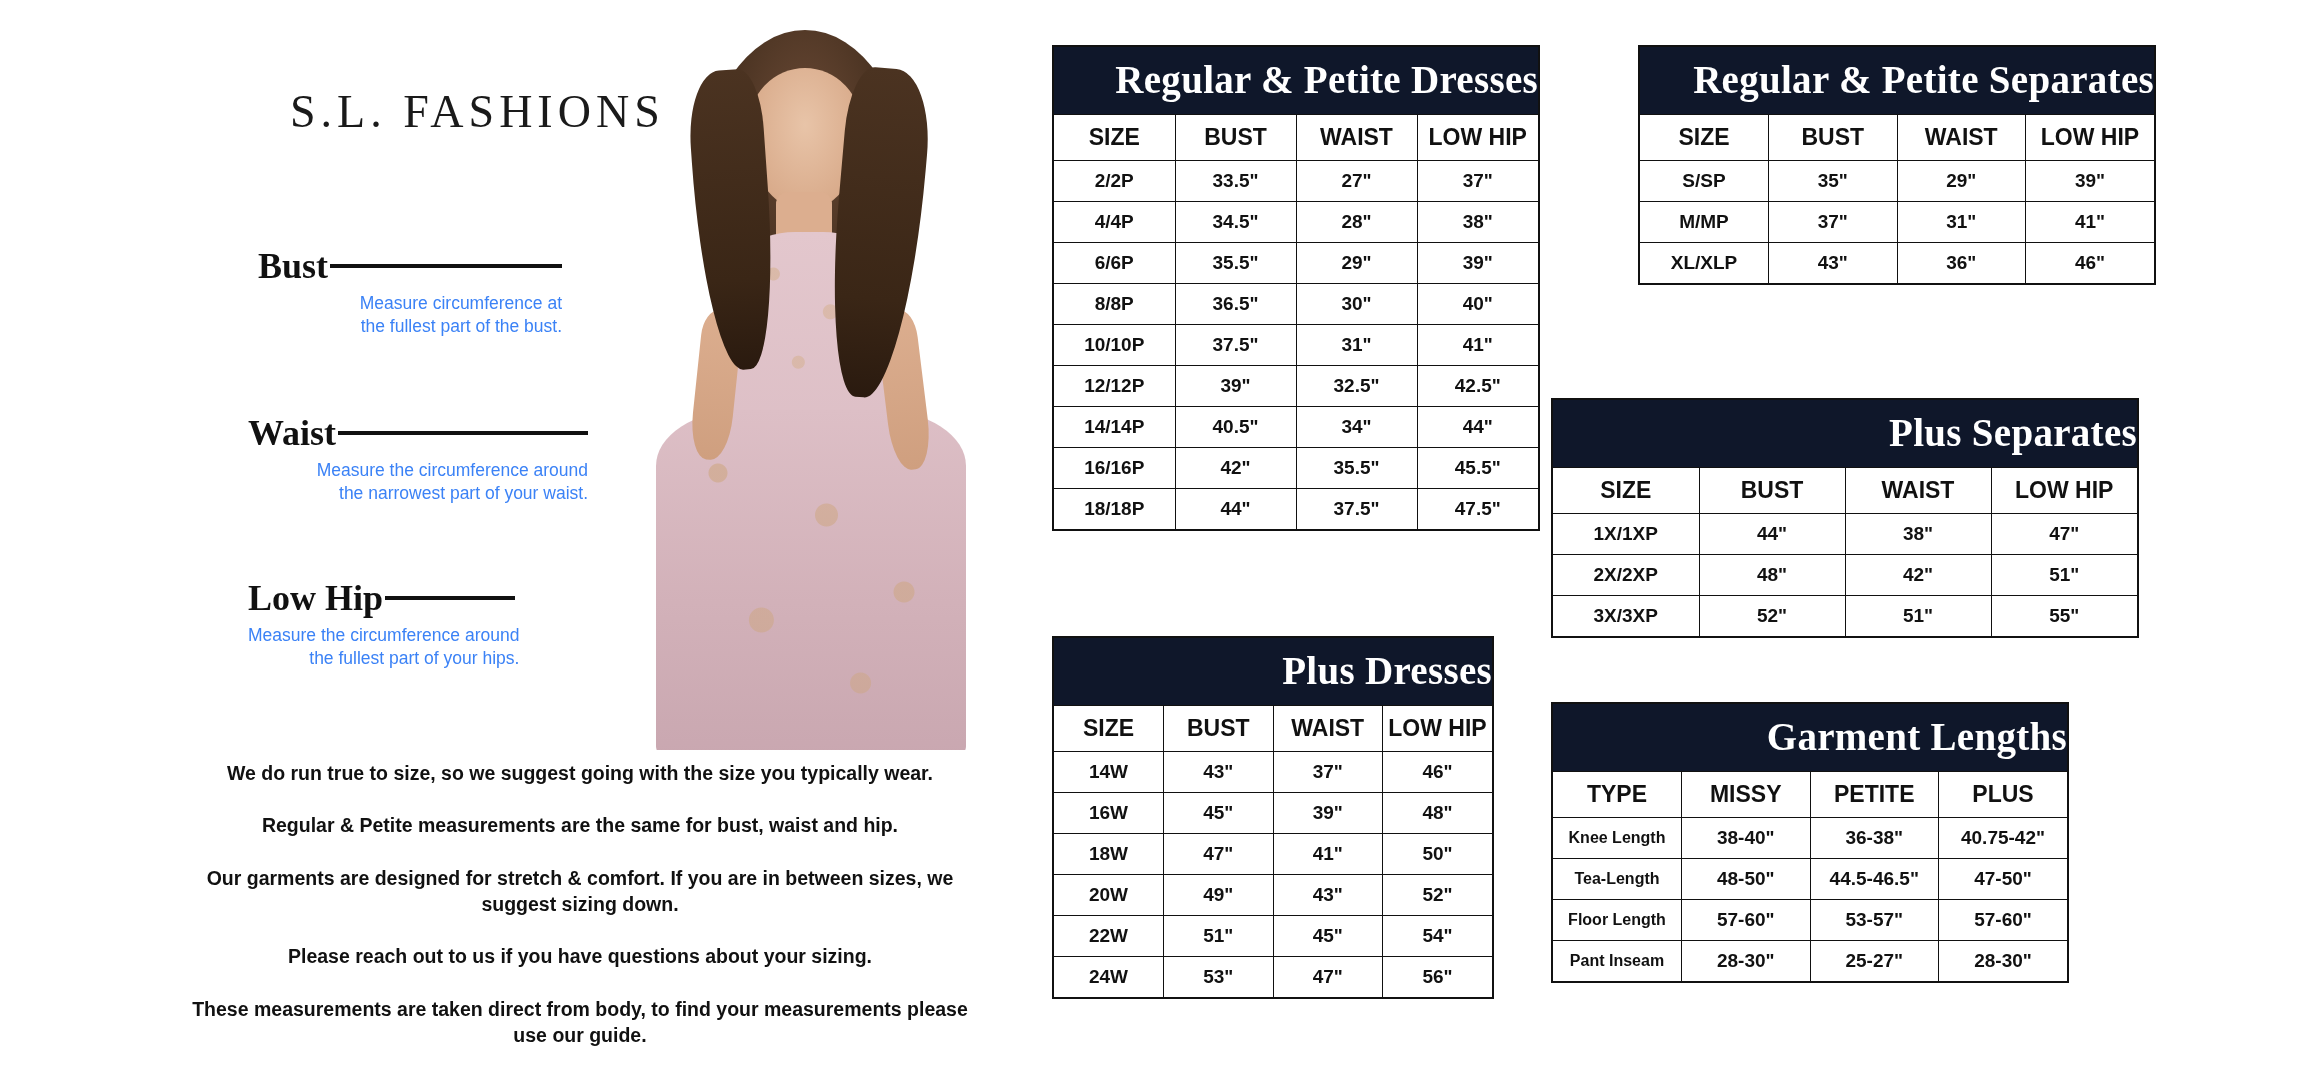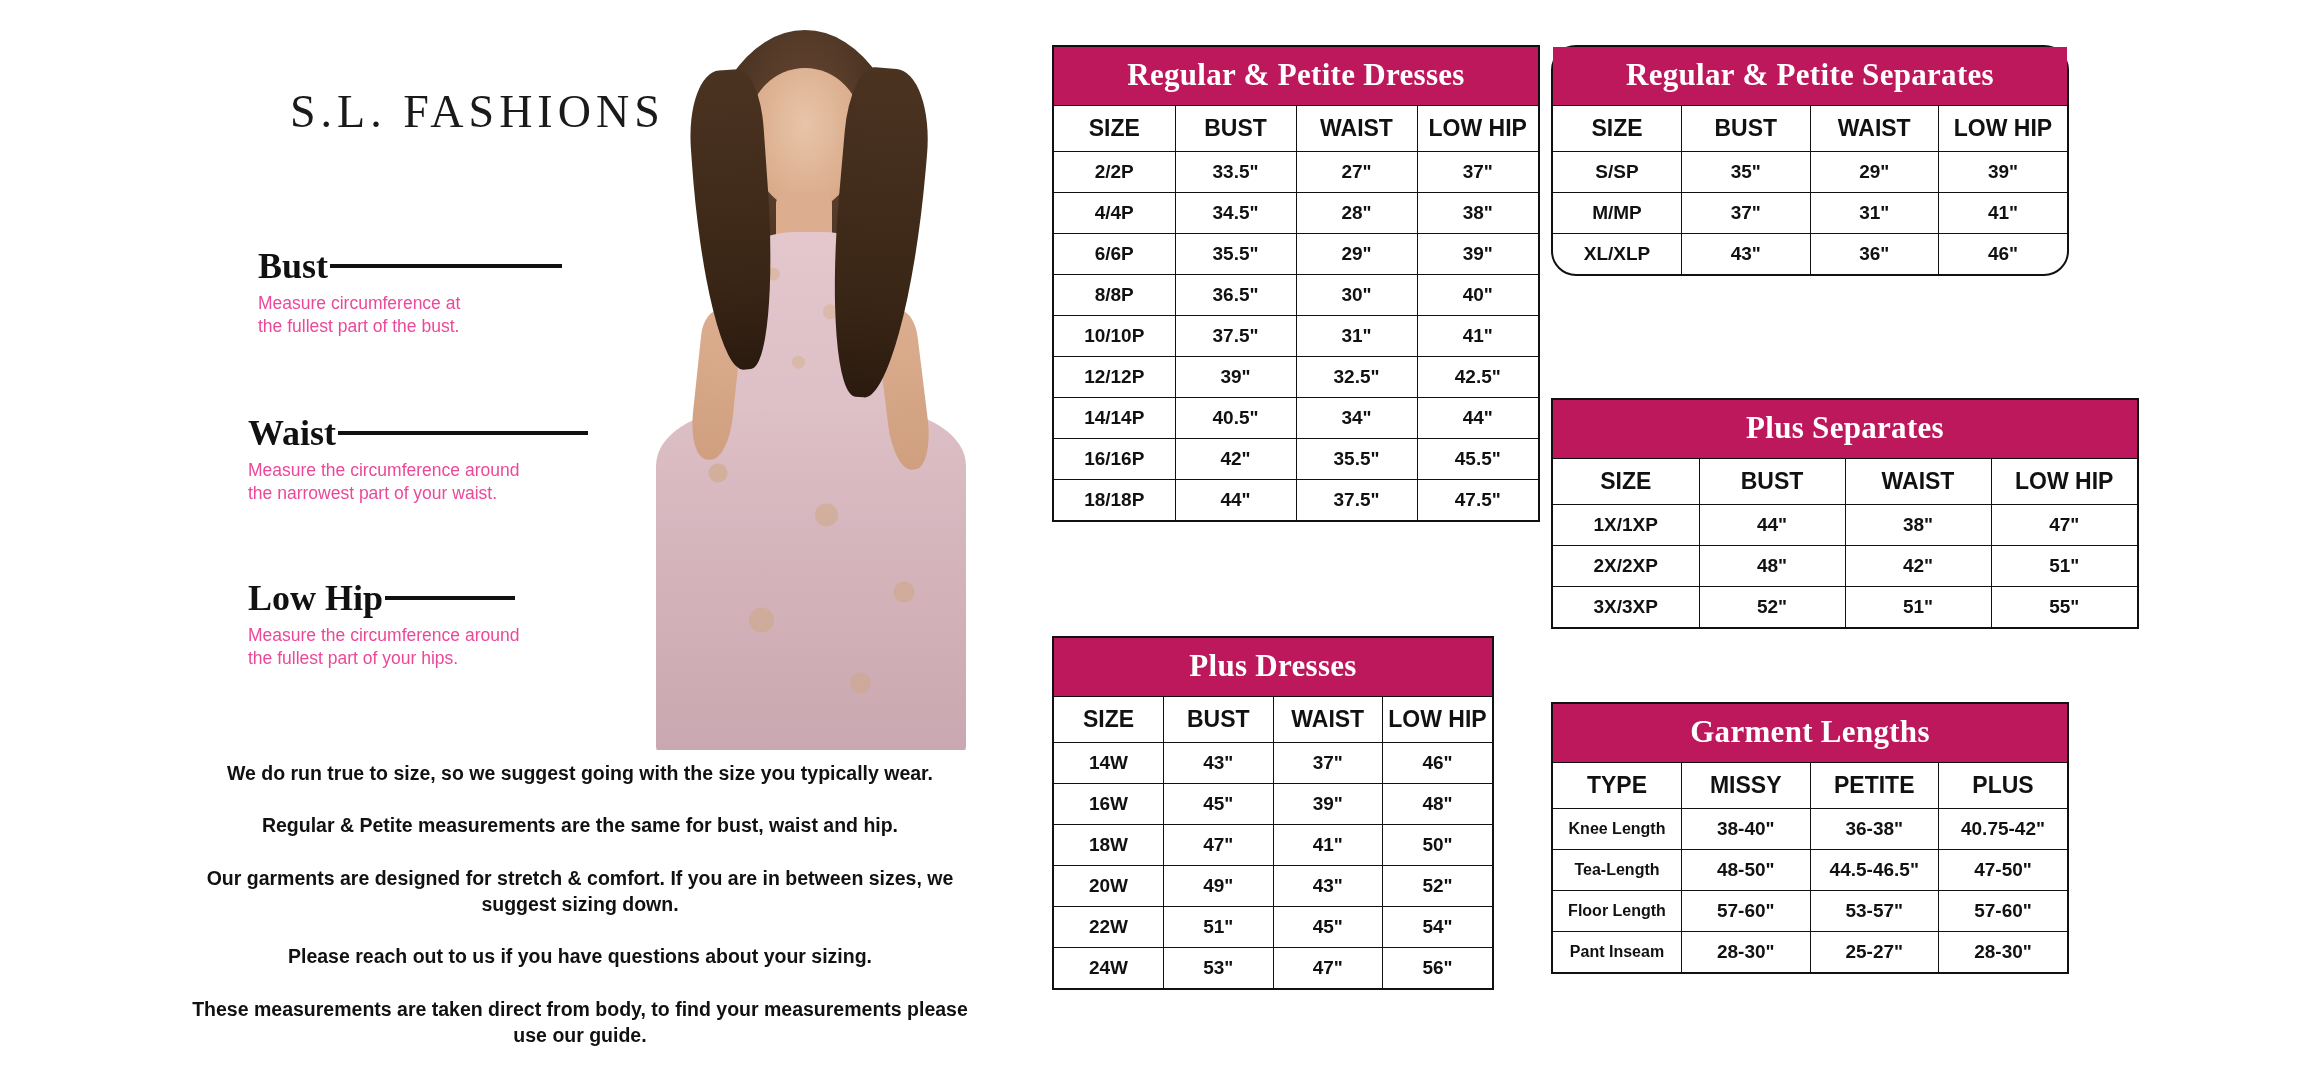--- a/index.html
+++ b/index.html
@@ -146,24 +146,24 @@
     font-family: "Liberation Serif", serif;
     font-weight: bold;
     font-size: 36px;
     color: #111;
     margin: 0;
     line-height: 1;
   }
   .callout .c-desc {
     font-family: "Liberation Sans", sans-serif;
     font-size: 17.5px;
-    color: #ec4899;
+    color: #3b82f6;
     line-height: 1.32;
     margin-top: 8px;
-    text-align: left;
+    text-align: right;
   }
   .callout-head { display: flex; align-items: center; }
   .lead-line {
     height: 4px;
     background: #111;
     margin-left: 2px;
   }
 
   #callout-bust { left: 258px; top: 248px; }
   #callout-bust .lead-line { width: 232px; }
@@ -189,26 +189,26 @@
   }
 
   
   .table-card {
     position: absolute;
     border: 2px solid #111;
     box-sizing: border-box;
     background: #fff;
   }
   .table-head {
-    background: #be185d;
+    background: #0f172a;
     color: #fff;
-    text-align: center;
+    text-align: right;
     font-family: "Liberation Serif", serif;
     font-weight: bold;
-    font-size: 31px;
+    font-size: 39px;
     padding: 10px 0 12px 0;
     letter-spacing: .3px;
   }
   table.sizing {
     width: 100%;
     border-collapse: collapse;
     table-layout: fixed;
   }
   table.sizing th, table.sizing td {
     border: 1px solid #111;
@@ -226,21 +226,21 @@
     border-left: none;
   }
   table.sizing td:last-child, table.sizing th:last-child {
     border-right: none;
   }
   table.sizing tr:last-child td { border-bottom: none; }
 
   
   #card-regular-petite-dresses { left: 1052px; top: 45px;  width: 488px; }
   #card-plus-dresses           { left: 1052px; top: 628px; width: 442px; margin-top: 8px; }
-  #card-regular-petite-sep     { left: 1551px; top: 45px;  width: 518px; border-radius: 25px; }
+  #card-regular-petite-sep     { left: 1638px; top: 45px;  width: 518px; }
   #card-plus-separates         { left: 1551px; top: 398px; width: 588px; }
   #card-garment-lengths        { left: 1551px; top: 702px; width: 518px; }
 
   #card-garment-lengths table.sizing td.type-cell {
     font-size: 16px;
   }
 </style>
 </head>
 <body>
 

